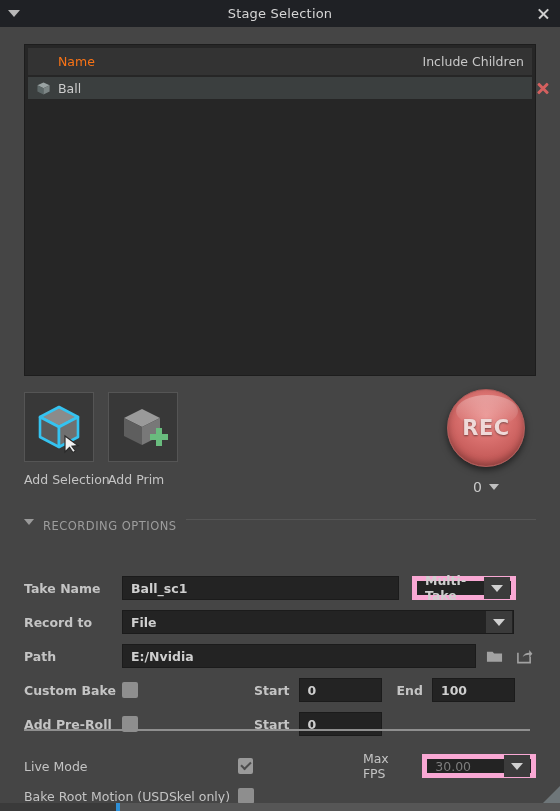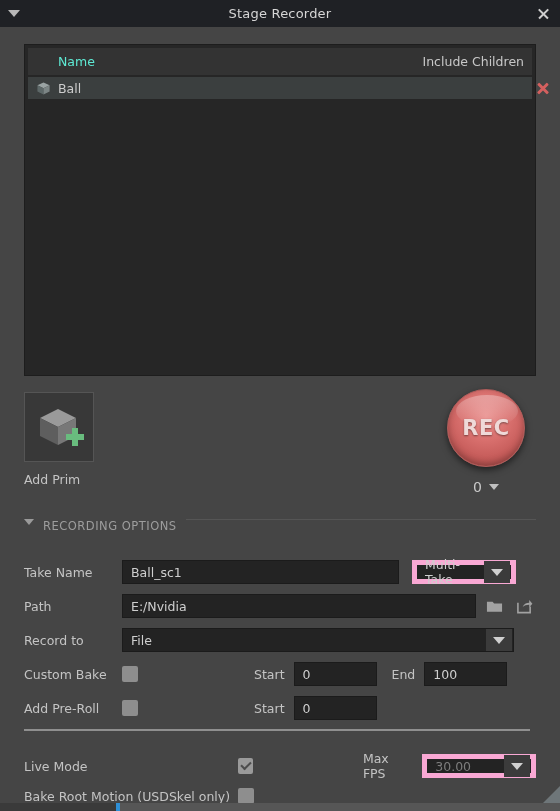--- a/index.html
+++ b/index.html
@@ -68,21 +68,21 @@
   }
   .list-header {
     height: 27px;
     background: #333333;
     display: flex;
     align-items: center;
     padding: 0 6px 0 6px;
     margin: 3px 3px 0 3px;
   }
   .col-name {
-    font-size: 12.5px; color: #5eead4;
+    font-size: 12.5px; color: #f97316;
     padding-left: 24px;
   }
   .col-include {
     margin-left: auto;
     font-size: 12.5px; color: #c8c8c8;
     padding-right: 2px;
   }
   .list-rows { margin: 2px 3px 0 3px; }
   .list-row {
     height: 22px;
@@ -195,21 +195,21 @@
     border-top: 6px solid #9a9a9a;
   }
   .sec-title {
     font-size: 11.5px; color: #9d9d9d; letter-spacing: .5px;
   }
   .sec-rule {
     flex: 1; height: 1px; background: #555555;
   }
 
   
-  .form { position: absolute; left: 24px; top: 528px; width: 512px; }
+  .form { position: absolute; left: 24px; top: 544px; width: 512px; font-weight: bold; }
   .row { display: flex; align-items: center; height: 34px; }
   .lbl {
     font-size: 12.5px; color: #c4c4c4;
     width: 98px; flex-shrink: 0;
   }
   .field {
     background: #232323;
     border: 1px solid #1b1b1b;
     height: 24px;
     display: flex; align-items: center;
@@ -307,21 +307,21 @@
     border-left: 17px solid transparent;
   }
 </style>
 </head>
 <body>
 
 <div class="titlebar">
   <div class="titlebar-caret">
     <div class="caret-down"></div>
   </div>
-  <div class="titlebar-title">Stage Recorder</div>
+  <div class="titlebar-title">Stage Selection</div>
   <div class="titlebar-close">
     <div class="x-glyph"></div>
   </div>
 </div>
 
 <div class="panel">
 
   <div class="list-box">
     <div class="list-header">
       <span class="col-name">Name</span>
@@ -343,20 +343,31 @@
           <div class="x-red"></div>
         </div>
       </div>
     </div>
   </div>
 
   <div class="tools">
     <div class="tool">
       <div class="tool-box">
         <svg width="54" height="54" viewBox="0 0 54 54">
+          <polygon points="27,7 46,17 27,27 8,17" fill="#8b8b8b" stroke="#35c3f0" stroke-width="2.6" stroke-linejoin="round"></polygon>
+          <polygon points="8,17 27,27 27,47 8,37" fill="#5a5a5a" stroke="#35c3f0" stroke-width="2.6" stroke-linejoin="round"></polygon>
+          <polygon points="27,27 46,17 46,37 27,47" fill="#707070" stroke="#35c3f0" stroke-width="2.6" stroke-linejoin="round"></polygon>
+          <path d="M33,36 L33,52 L37.5,47.5 L41,52.5 L43.5,51 L40,46.3 L46,45.6 Z" fill="#f2f2f2" stroke="#2b2b2b" stroke-width="1.2"></path>
+        </svg>
+      </div>
+      <div class="tool-label">Add Selection</div>
+    </div>
+    <div class="tool">
+      <div class="tool-box">
+        <svg width="54" height="54" viewBox="0 0 54 54">
           <polygon points="26,9 44,18 26,27 8,18" fill="#9a9a9a"></polygon>
           <polygon points="8,18 26,27 26,45 8,36" fill="#5e5e5e"></polygon>
           <polygon points="26,27 44,18 44,36 26,45" fill="#787878"></polygon>
           <path d="M38,34 L44,34 L44,28 L50,28 L50,34 L56,34 L56,40 L50,40 L50,46 L44,46 L44,40 L38,40 Z" transform="translate(-4,0)" fill="#69bc7e"></path>
         </svg>
       </div>
       <div class="tool-label">Add Prim</div>
     </div>
   </div>
 
@@ -377,20 +388,30 @@
   </div>
 
   <div class="form">
 
     <div class="row">
       <span class="lbl">Take Name</span>
       <div class="field take" placeholder="Take Name">Ball_sc1</div>
       <div class="combo multitake">
         <span class="cval">Multi-Take</span>
         <span class="cbtn">
+          <span class="caret-box"></span>
+        </span>
+      </div>
+    </div>
+
+    <div class="row">
+      <span class="lbl">Record to</span>
+      <div class="field recordto">
+        <span>File</span>
+        <span class="inline-combo-btn">
           <span class="caret-box"></span>
         </span>
       </div>
     </div>
 
     <div class="row">
       <span class="lbl">Path</span>
       <div class="field path" placeholder="Path">E:/Nvidia</div>
       <span class="icon-btn">
         <svg width="17" height="15" viewBox="0 0 18 15">
@@ -399,30 +420,20 @@
       </span>
       <span class="icon-btn">
         <svg width="17" height="16" viewBox="0 0 18 17">
           <path d="M2,5 L2,15.5 L15,15.5 L15,9" fill="none" stroke="#a2a2a2" stroke-width="1.7"></path>
           <path d="M7,9.8 C8,6.5 11,5 14,5 L14,2.2 L17.4,6.1 L14,9.7 L14,7.2 C11,7.2 8.8,8 7,9.8 Z" fill="#a2a2a2"></path>
         </svg>
       </span>
     </div>
 
     <div class="row">
-      <span class="lbl">Record to</span>
-      <div class="field recordto">
-        <span>File</span>
-        <span class="inline-combo-btn">
-          <span class="caret-box"></span>
-        </span>
-      </div>
-    </div>
-
-    <div class="row">
       <span class="lbl">Custom Bake</span>
       <span class="cbx-cell">
         <span class="cbx off"></span>
       </span>
       <span style="width:64px"></span>
       <span class="mini-lbl">Start</span>
       <div class="field num">0</div>
       <span class="mini-lbl" style="margin-left:15px">End</span>
       <div class="field num">100</div>
     </div>

